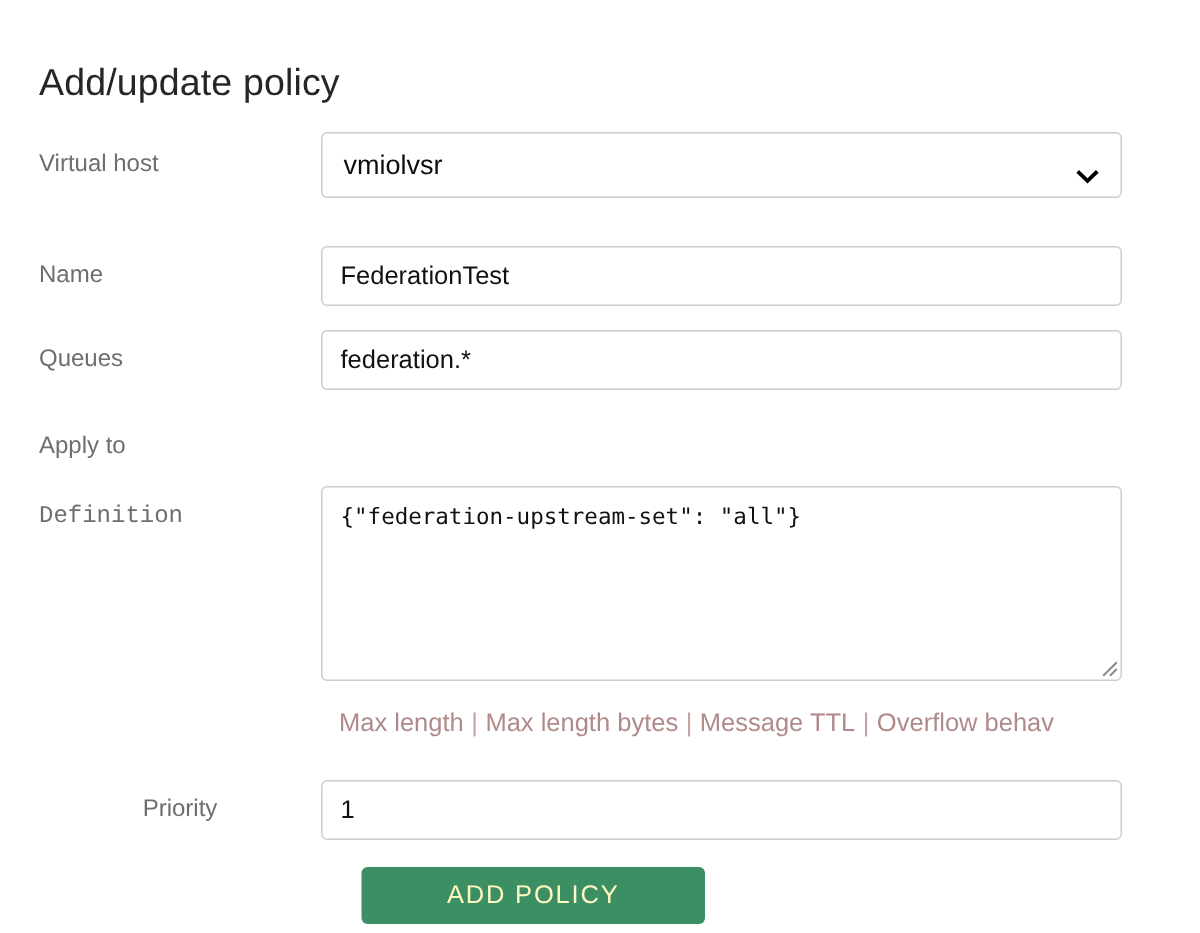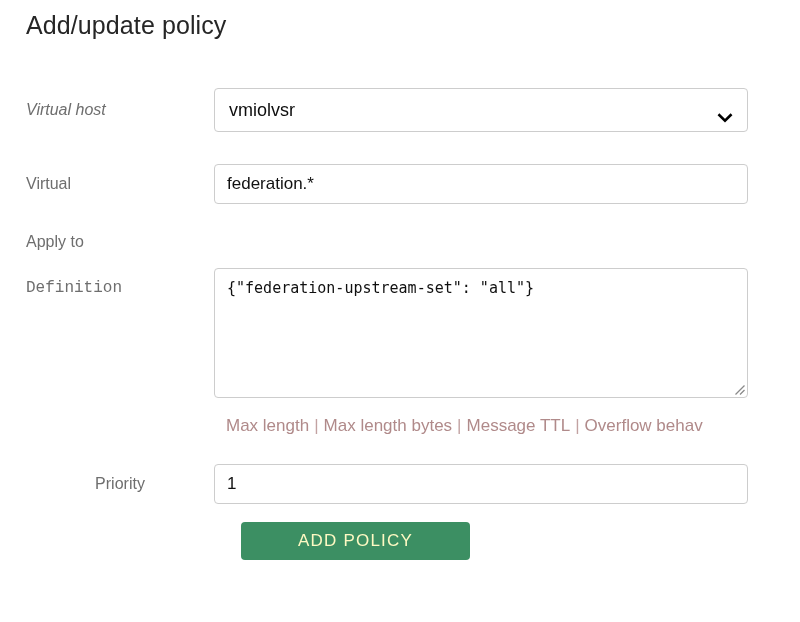--- a/index.html
+++ b/index.html
@@ -21,21 +21,21 @@
     position: relative;
     width: 800px;
     height: 622px;
     box-sizing: border-box;
     padding: 0;
   }
 
   .page-title {
     position: absolute;
     left: 26px;
-    top: 11px;
+    top: 41px;
     font-size: 25px;
     font-weight: 400;
     color: #262626;
     letter-spacing: 0.1px;
     white-space: nowrap;
   }
 
   .form {
     position: absolute;
     left: 0;
@@ -53,21 +53,21 @@
   .form-label {
     width: 214px;
     padding-left: 26px;
     box-sizing: border-box;
     font-size: 16px;
     color: #6e6e6e;
     line-height: 20px;
     flex: 0 0 214px;
     white-space: nowrap;
   }
-  .label-vh   { padding-top: 12px; font-style: italic; }
+  .label-vh   { padding-top: 12px; }
   .label-nm   { padding-top: 10px; }
   .label-pt   { padding-top: 10px; }
   .label-ap   { padding-top: 12px; }
   .label-df   { padding-top: 10px; font-family: Liberation Mono, monospace; }
   .label-pr   { padding-top: 10px; text-align: center; }
 
   .field-col {
     flex: 0 0 auto;
     width: 534px;
   }
@@ -225,23 +225,29 @@
           </div>
           <span class="chevron">
             <svg width="18" height="18" viewBox="0 0 18 18" aria-hidden="true">
               <path d="M3.4 6.2 L9 11.6 L14.6 6.2" fill="none" stroke="#000000" stroke-width="2.6" stroke-linecap="square" stroke-linejoin="miter"></path>
             </svg>
           </span>
         </div>
       </div>
     </div>
 
-
-    <div class="form-row">
-      <div class="form-label label-pt">Virtual</div>
+    <div class="form-row">
+      <div class="form-label label-nm">Name</div>
+      <div class="field-col">
+        <input class="text-input" type="text" value="FederationTest" style="">
+      </div>
+    </div>
+
+    <div class="form-row">
+      <div class="form-label label-pt">Queues</div>
       <div class="field-col">
         <input class="text-input" type="text" value="federation.*" style="">
       </div>
     </div>
 
     <div class="form-row">
       <div class="form-label label-ap">Apply to</div>
     </div>
 
     <div class="form-row">

